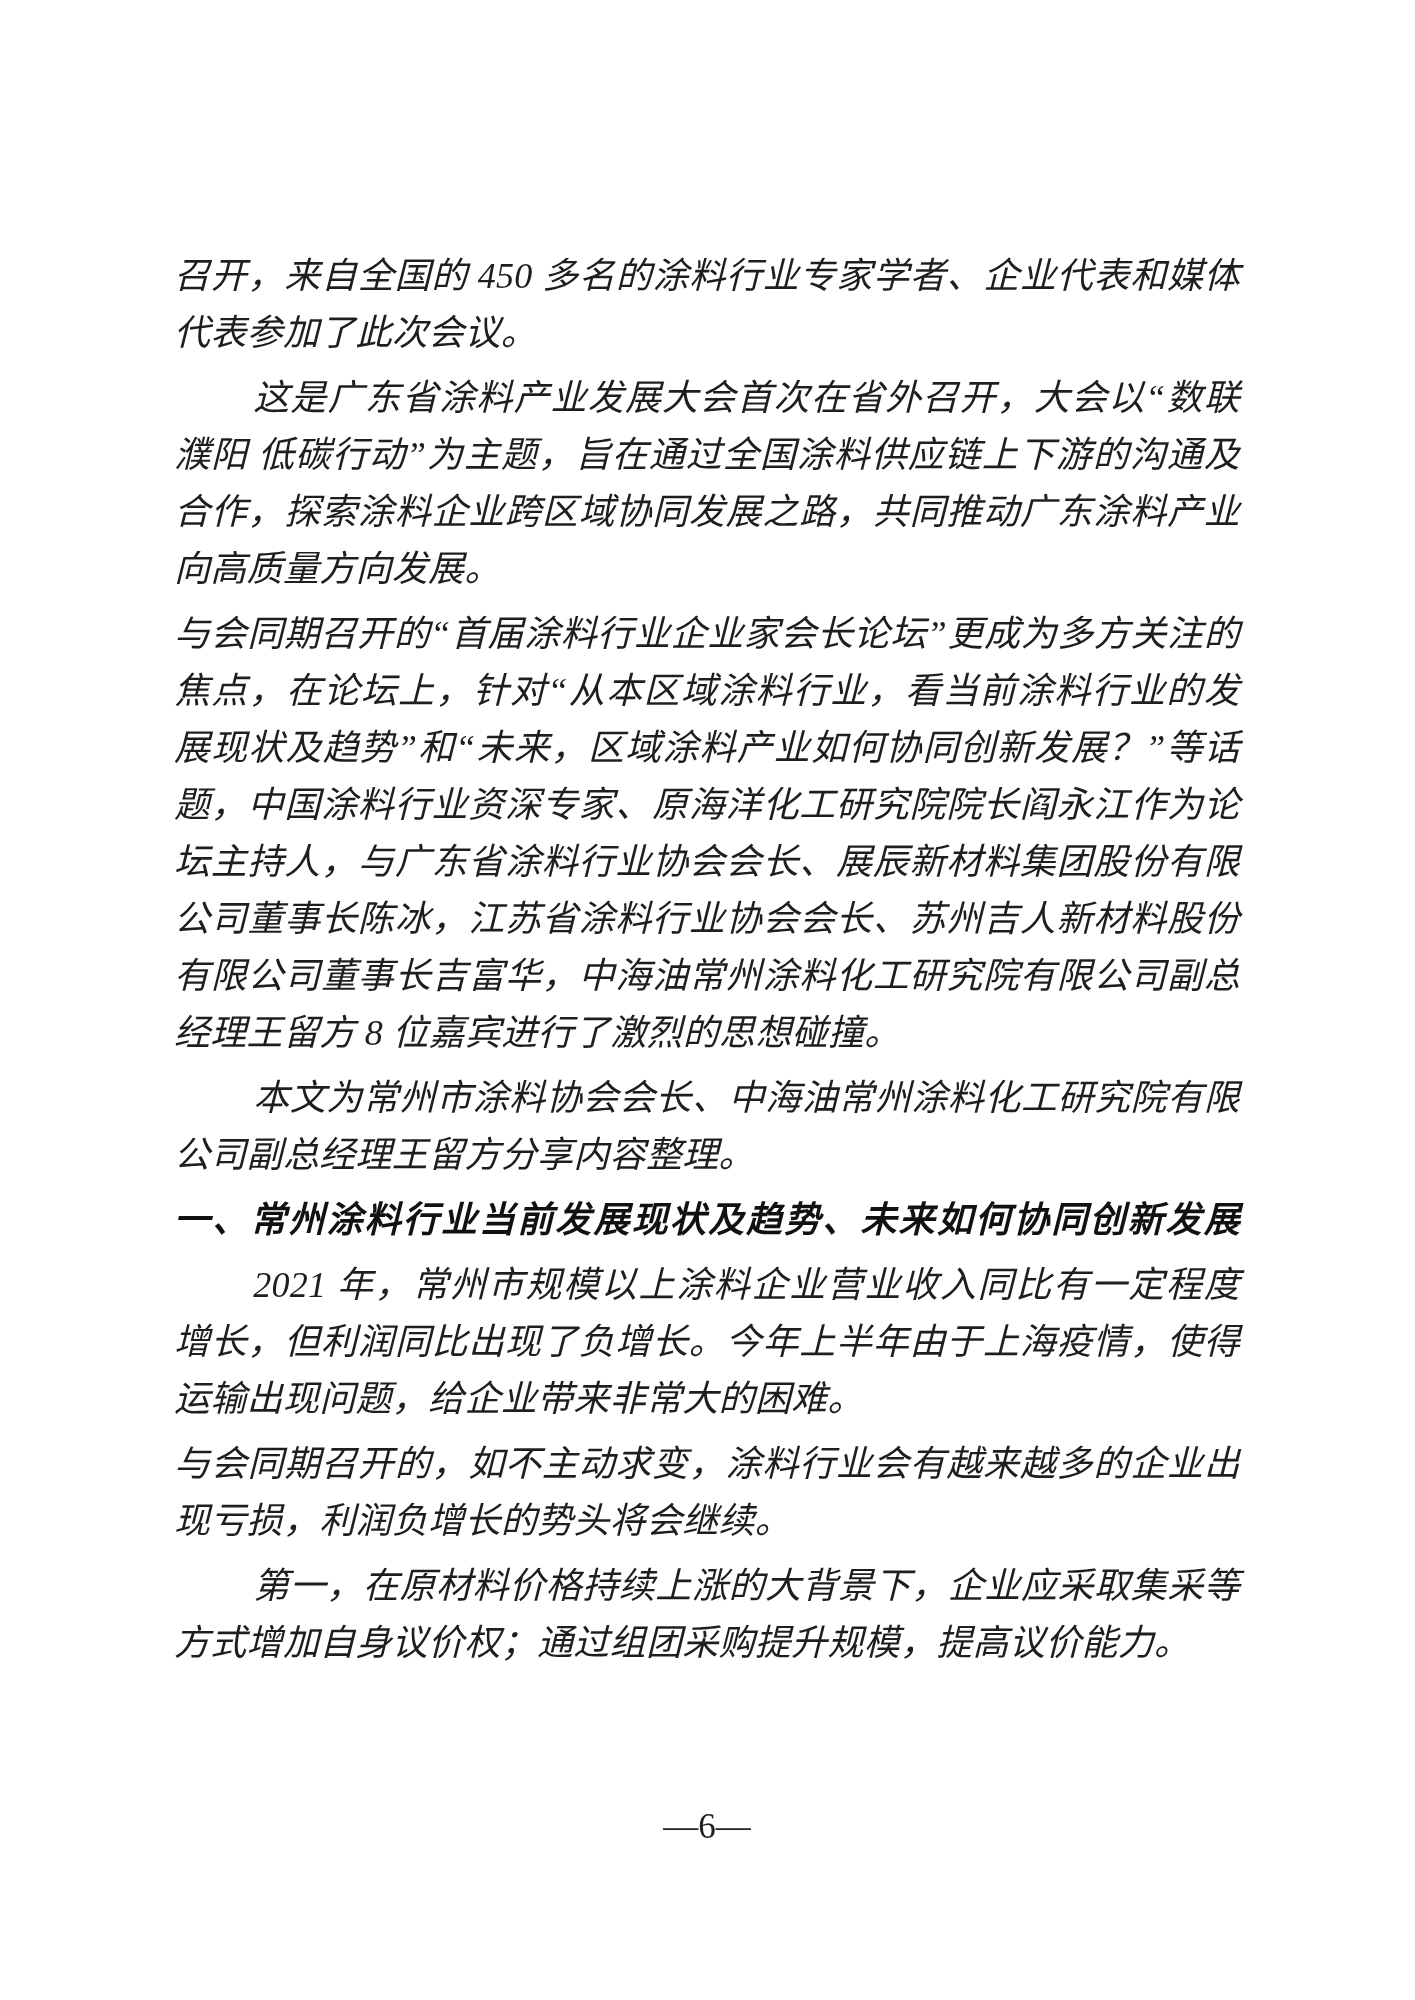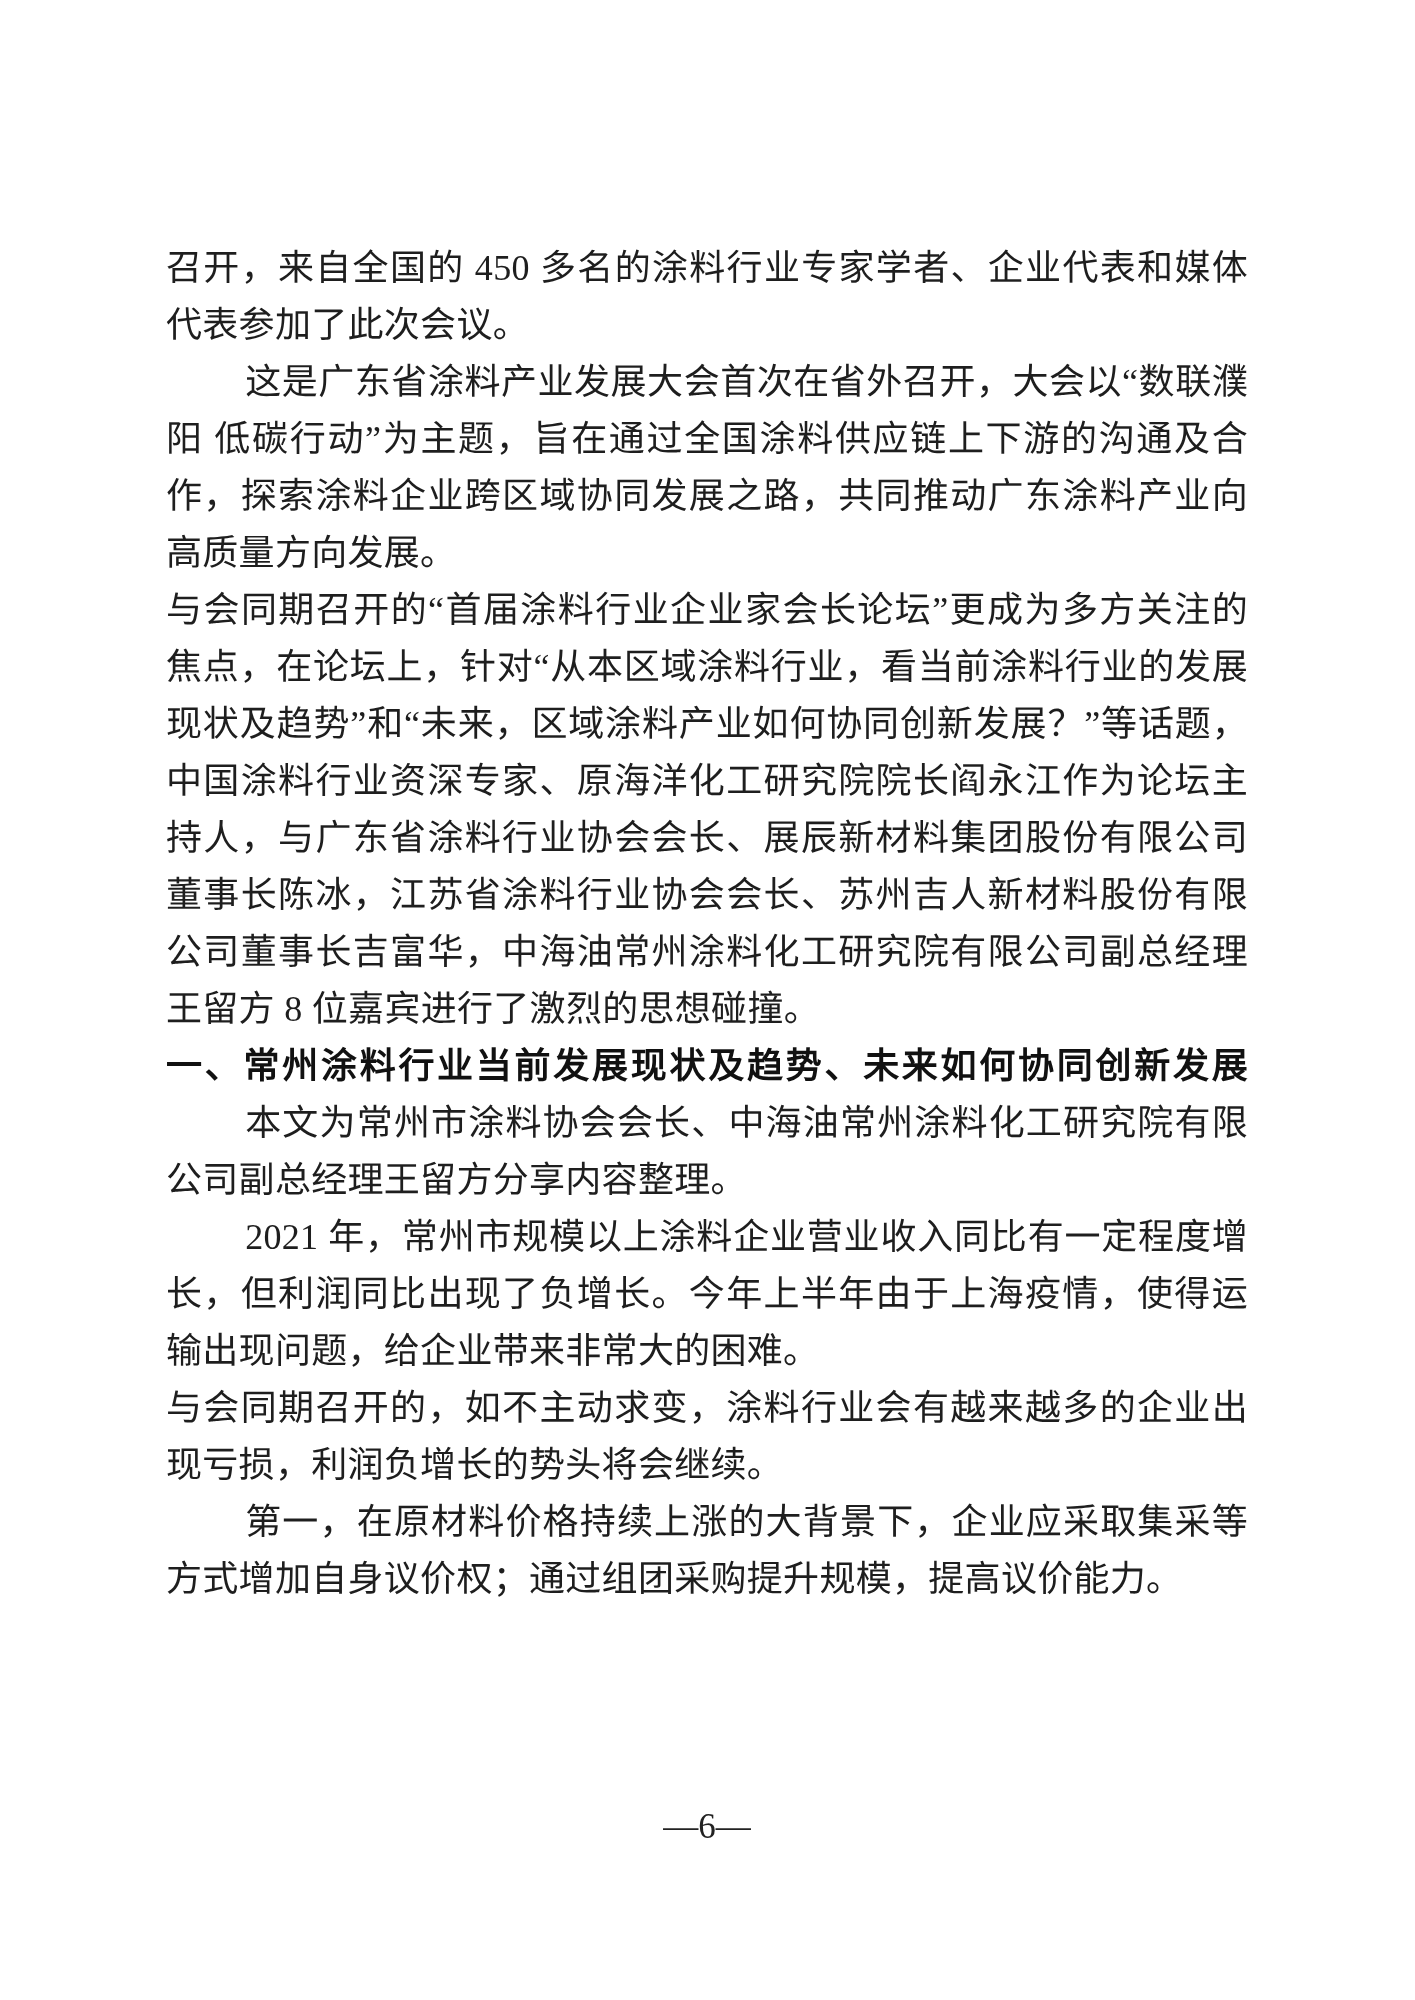--- a/index.html
+++ b/index.html
@@ -16,26 +16,27 @@
     font-family: "Liberation Serif", "DejaVu Serif", serif;
     color: #1e1e1e;
   }
   .doc-body {
     position: absolute;
     left: 166px;
     top: 240px;
     width: 1082px;
   }
   .doc-body p.para {
-    margin: 0;
+    margin: 8px;
     font-size: 36px;
     line-height: 57px;
     text-align: justify;
     letter-spacing: 0.3px;
     word-break: break-all;
+    font-style: italic;
   }
   .doc-body p.para.indent {
     text-indent: 2.2em;
   }
   .doc-body p.para.heading {
     font-weight: bold;
     color: #111111;
     text-align: justify;
     text-align-last: justify;
   }
@@ -51,20 +52,20 @@
   }
 </style>
 </head>
 <body>
 
 <div class="page">
   <div class="doc-body">
       <p class="para">召开，来自全国的 450 多名的涂料行业专家学者、企业代表和媒体代表参加了此次会议。</p>
       <p class="para indent">这是广东省涂料产业发展大会首次在省外召开，大会以“数联濮阳 低碳行动”为主题，旨在通过全国涂料供应链上下游的沟通及合作，探索涂料企业跨区域协同发展之路，共同推动广东涂料产业向高质量方向发展。</p>
       <p class="para">与会同期召开的“首届涂料行业企业家会长论坛”更成为多方关注的焦点，在论坛上，针对“从本区域涂料行业，看当前涂料行业的发展现状及趋势”和“未来，区域涂料产业如何协同创新发展？”等话题，中国涂料行业资深专家、原海洋化工研究院院长阎永江作为论坛主持人，与广东省涂料行业协会会长、展辰新材料集团股份有限公司董事长陈冰，江苏省涂料行业协会会长、苏州吉人新材料股份有限公司董事长吉富华，中海油常州涂料化工研究院有限公司副总经理王留方 8 位嘉宾进行了激烈的思想碰撞。</p>
+      <p class="para indent">本文为常州市涂料协会会长、中海油常州涂料化工研究院有限公司副总经理王留方分享内容整理。</p>
       <p class="para heading">一、常州涂料行业当前发展现状及趋势、未来如何协同创新发展</p>
-      <p class="para indent">本文为常州市涂料协会会长、中海油常州涂料化工研究院有限公司副总经理王留方分享内容整理。</p>
       <p class="para indent">2021 年，常州市规模以上涂料企业营业收入同比有一定程度增长，但利润同比出现了负增长。今年上半年由于上海疫情，使得运输出现问题，给企业带来非常大的困难。</p>
       <p class="para">与会同期召开的，如不主动求变，涂料行业会有越来越多的企业出现亏损，利润负增长的势头将会继续。</p>
       <p class="para indent">第一，在原材料价格持续上涨的大背景下，企业应采取集采等方式增加自身议价权；通过组团采购提升规模，提高议价能力。</p>
     </div>
   <div class="page-footer">—6—</div>
 </div>
 
 </body></html>

